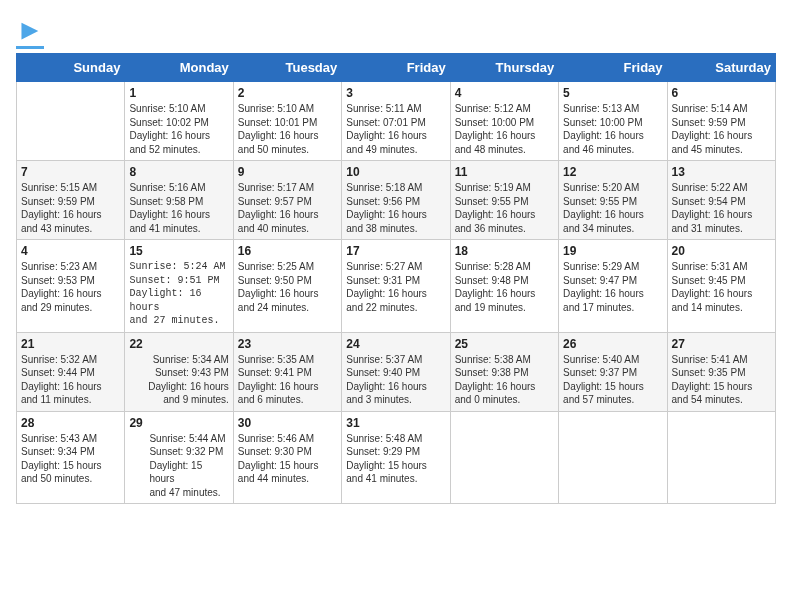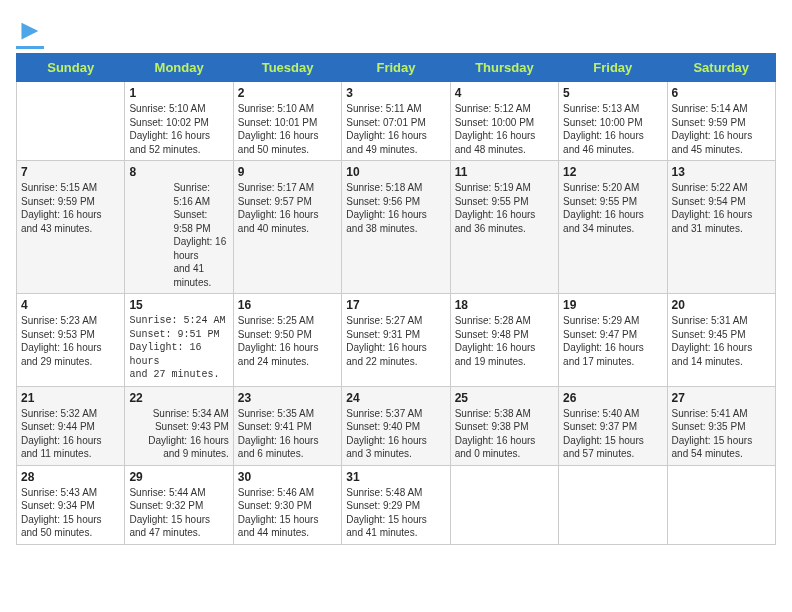--- a/index.html
+++ b/index.html
@@ -49,23 +49,23 @@
       color: #333;
       margin-top: 2px;
     }
     table {
       width: 100%;
       border-collapse: collapse;
       font-size: 11px;
     }
     thead tr th {
       background: #2a6ebf;
-      color: #bef264;
+      color: #ffffff;
       padding: 6px 4px;
-      text-align: center;
+      text-align: right;
       font-size: 13px;
       font-weight: bold;
       border: 1px solid #2a6ebf;
     }
     tbody tr td {
       border: 1px solid #ccc;
       padding: 4px 4px;
       vertical-align: top;
       font-size: 10.5px;
       color: #222;
@@ -168,21 +168,21 @@
       <tr>
         <td>
           <span class="day-num">7</span>
           <div class="cell-content" style="white-space: pre-line;">Sunrise: 5:15 AM
 Sunset: 9:59 PM
 Daylight: 16 hours
 and 43 minutes.</div>
         </td>
         <td>
           <span class="day-num">8</span>
-          <div class="cell-content" style="white-space: pre-line; margin-left: 44px;">Sunrise: 5:16 AM
+          <div class="cell-content" style="white-space: pre-line;">Sunrise: 5:16 AM
 Sunset: 9:58 PM
 Daylight: 16 hours
 and 41 minutes.</div>
         </td>
         <td>
           <span class="day-num">9</span>
           <div class="cell-content" style="white-space: pre-line;">Sunrise: 5:17 AM
 Sunset: 9:57 PM
 Daylight: 16 hours
 and 40 minutes.</div>
@@ -321,21 +321,21 @@
       <tr>
         <td>
           <span class="day-num">28</span>
           <div class="cell-content" style="white-space: pre-line;">Sunrise: 5:43 AM
 Sunset: 9:34 PM
 Daylight: 15 hours
 and 50 minutes.</div>
         </td>
         <td>
           <span class="day-num">29</span>
-          <div class="cell-content" style="white-space: pre-line;">Sunrise: 5:44 AM
+          <div class="cell-content" style="white-space: pre-line; margin-left: 20px;">Sunrise: 5:44 AM
 Sunset: 9:32 PM
 Daylight: 15 hours
 and 47 minutes.</div>
         </td>
         <td>
           <span class="day-num">30</span>
           <div class="cell-content" style="white-space: pre-line;">Sunrise: 5:46 AM
 Sunset: 9:30 PM
 Daylight: 15 hours
 and 44 minutes.</div>

